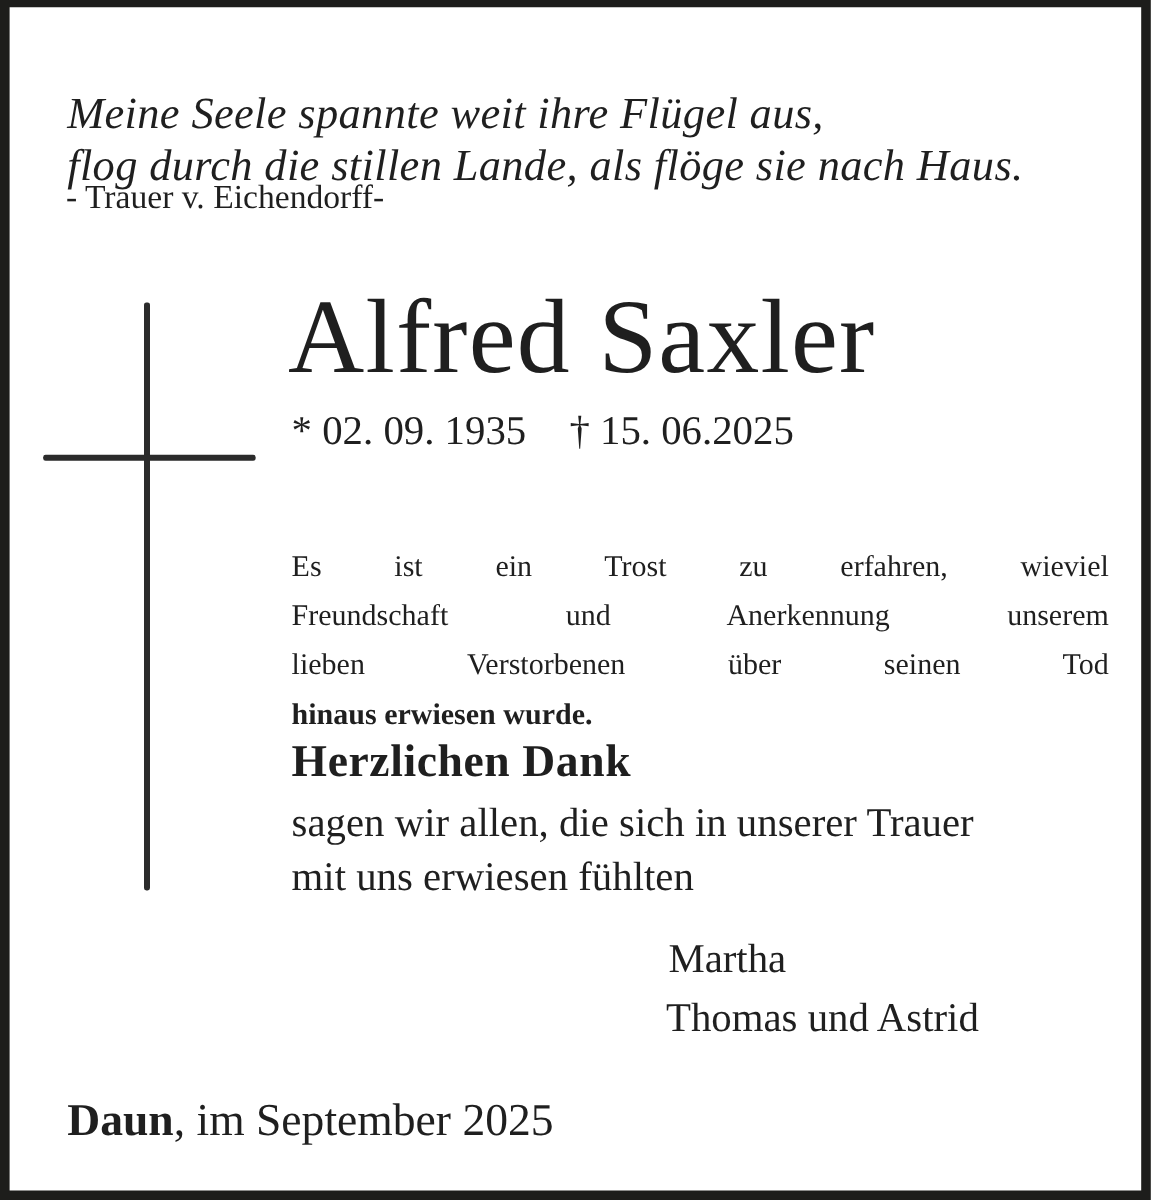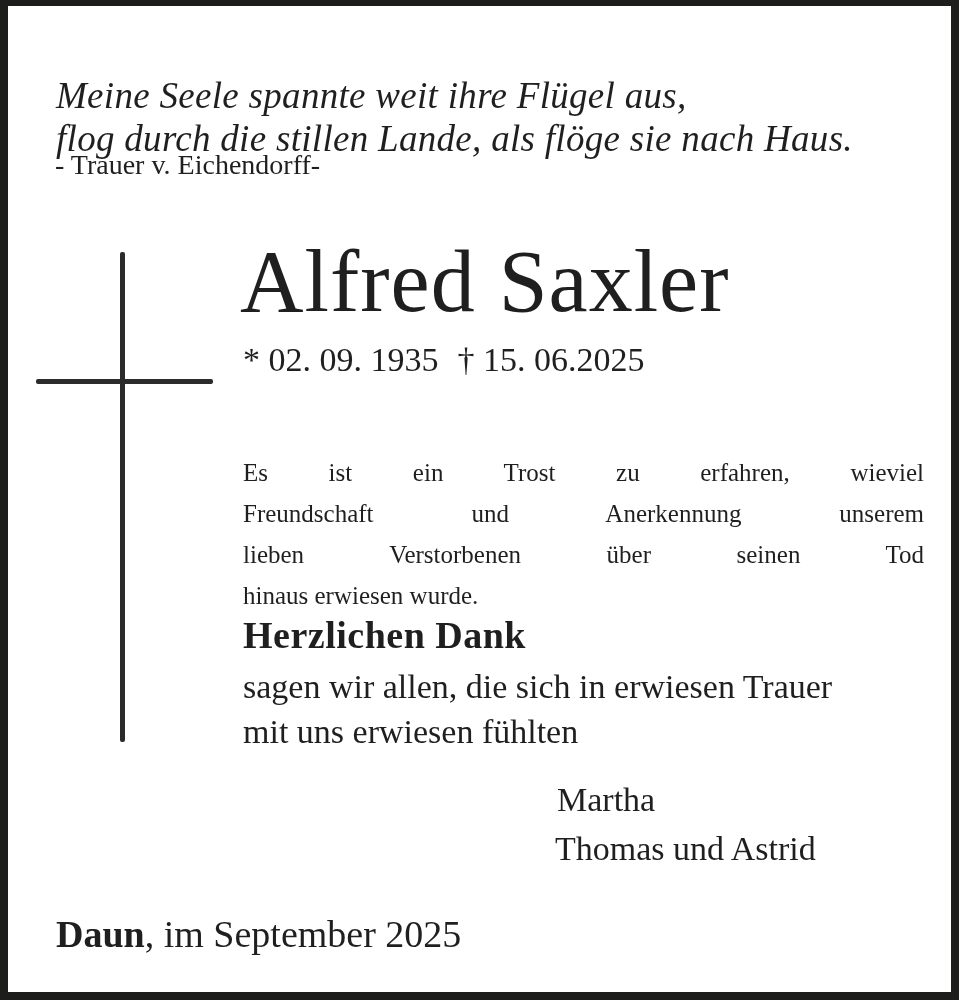--- a/index.html
+++ b/index.html
@@ -65,40 +65,41 @@
     top: 234px;
     font-size: 88px;
     line-height: 96px;
     letter-spacing: 1px;
     white-space: nowrap;
   }
   .dates {
     left: 243px;
     top: 340px;
     display: flex;
-    gap: 19px;
+    gap: 36px;
     font-size: 34px;
     line-height: 40px;
     white-space: nowrap;
   }
 
   .condolence {
     left: 243px;
     top: 452px;
     width: 681px;
     font-size: 25px;
     line-height: 41px;
   }
   .condolence .line {
     text-align: justify;
     text-align-last: justify;
   }
   .condolence .line.last {
     text-align: center;
     text-align-last: left;
+    font-weight: bold;
   }
 
   .thanks-heading {
     left: 243px;
     top: 613px;
     font-size: 38px;
     line-height: 44px;
     font-weight: bold;
     letter-spacing: 0.5px;
   }
@@ -159,21 +160,21 @@
 <div class="abs condolence">
   <div class="line">Es ist ein Trost zu erfahren, wieviel</div>
   <div class="line">Freundschaft und Anerkennung unserem</div>
   <div class="line">lieben Verstorbenen über seinen Tod</div>
   <div class="line last">hinaus erwiesen wurde.</div>
 </div>
 
 <div class="abs thanks-heading">Herzlichen Dank</div>
 
 <div class="abs thanks-text">
-  <div>sagen wir allen, die sich in erwiesen Trauer</div>
+  <div>sagen wir allen, die sich in unserer Trauer</div>
   <div>mit uns erwiesen fühlten</div>
 </div>
 
 <div class="abs mourner-1">Martha</div>
 <div class="abs mourner-2">Thomas und Astrid</div>
 
 <div class="abs closing">
   <span class="city">Daun</span><span>, im September 2025</span>
 </div>
 

